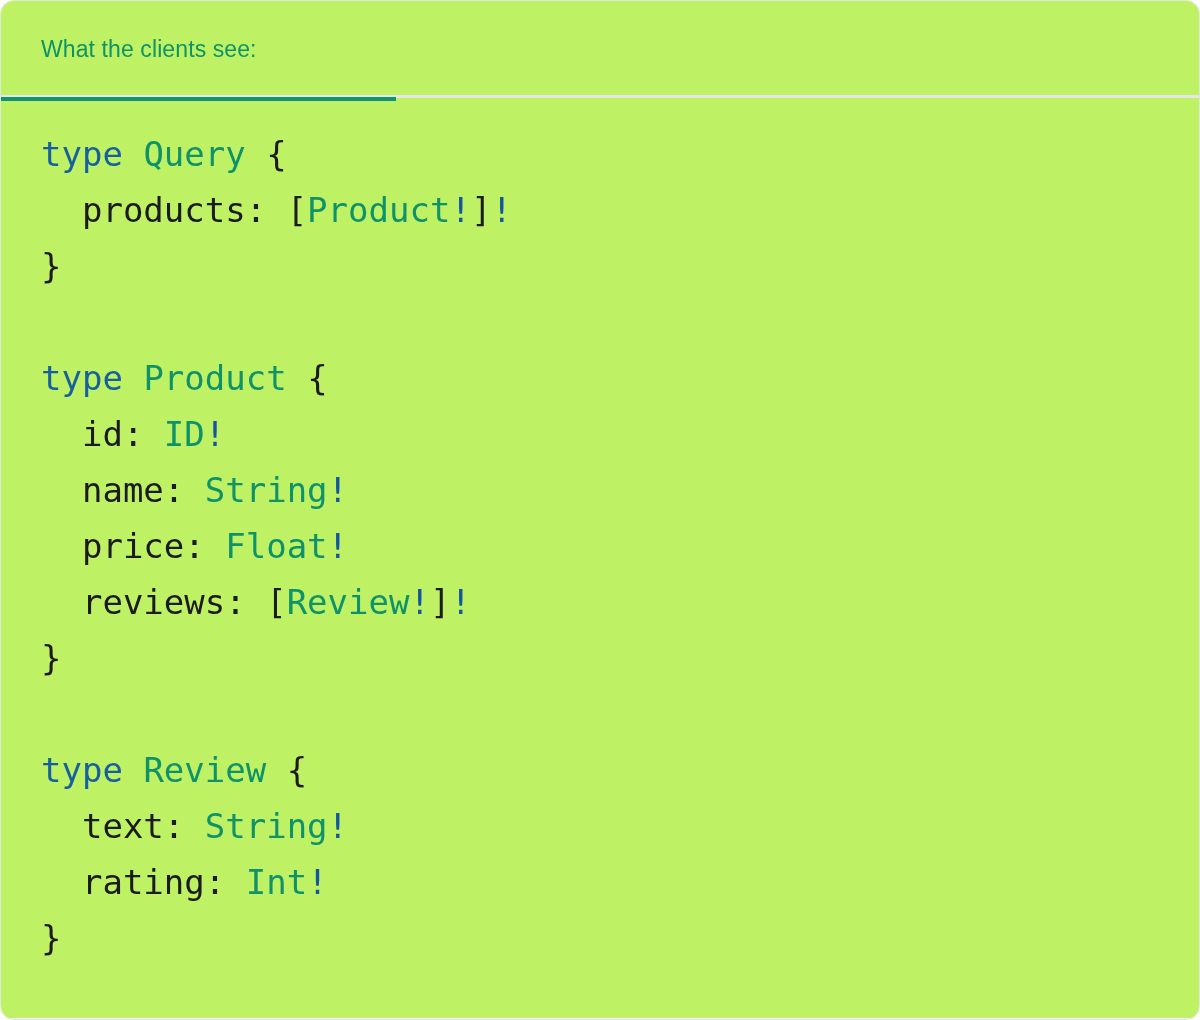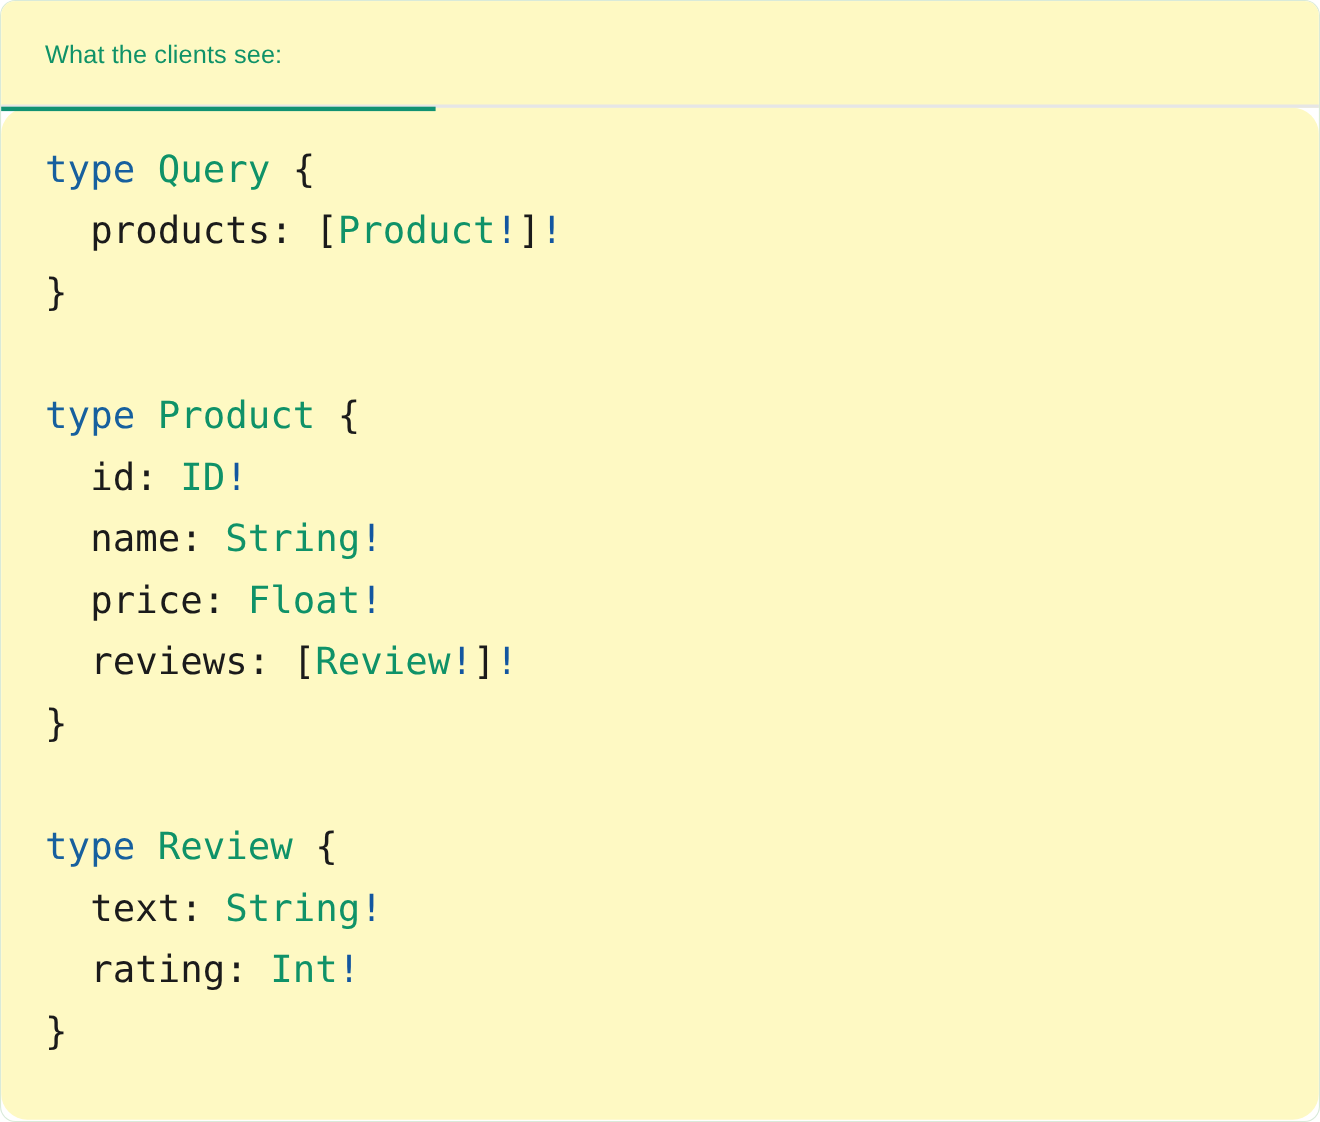--- a/index.html
+++ b/index.html
@@ -23,21 +23,21 @@
     background: #ffffff;
     border: 1px solid #d9ead9;
     border-radius: 14px;
     overflow: hidden;
   }
 
   
   .tabstrip {
     position: relative;
     height: 97px;
-    background: #fef9c3;
+    background: #bef264;
     border-bottom: 3px solid #e6e6e6;
     box-sizing: border-box;
   }
   .tab {
     position: absolute;
     left: 0;
     top: 0;
     width: 395px;
     height: 97px;
     box-sizing: border-box;
@@ -60,24 +60,23 @@
     left: 0;
     bottom: -3px;
     width: 395px;
     height: 4px;
     background: #119272;
   }
 
   
   .code-body {
     padding: 28px 0 16px 0;
-    background: #fef9c3;
+    background: #bef264;
     height: 920px;
     box-sizing: border-box;
-    border-radius: 24px;
   }
   pre.code {
     margin: 0;
     padding: 0 0 0 40px;
     font-family: "DejaVu Sans Mono", monospace;
     font-size: 34px;
     line-height: 56px;
     color: #1b1b1b;
     white-space: pre;
     letter-spacing: 0px;

